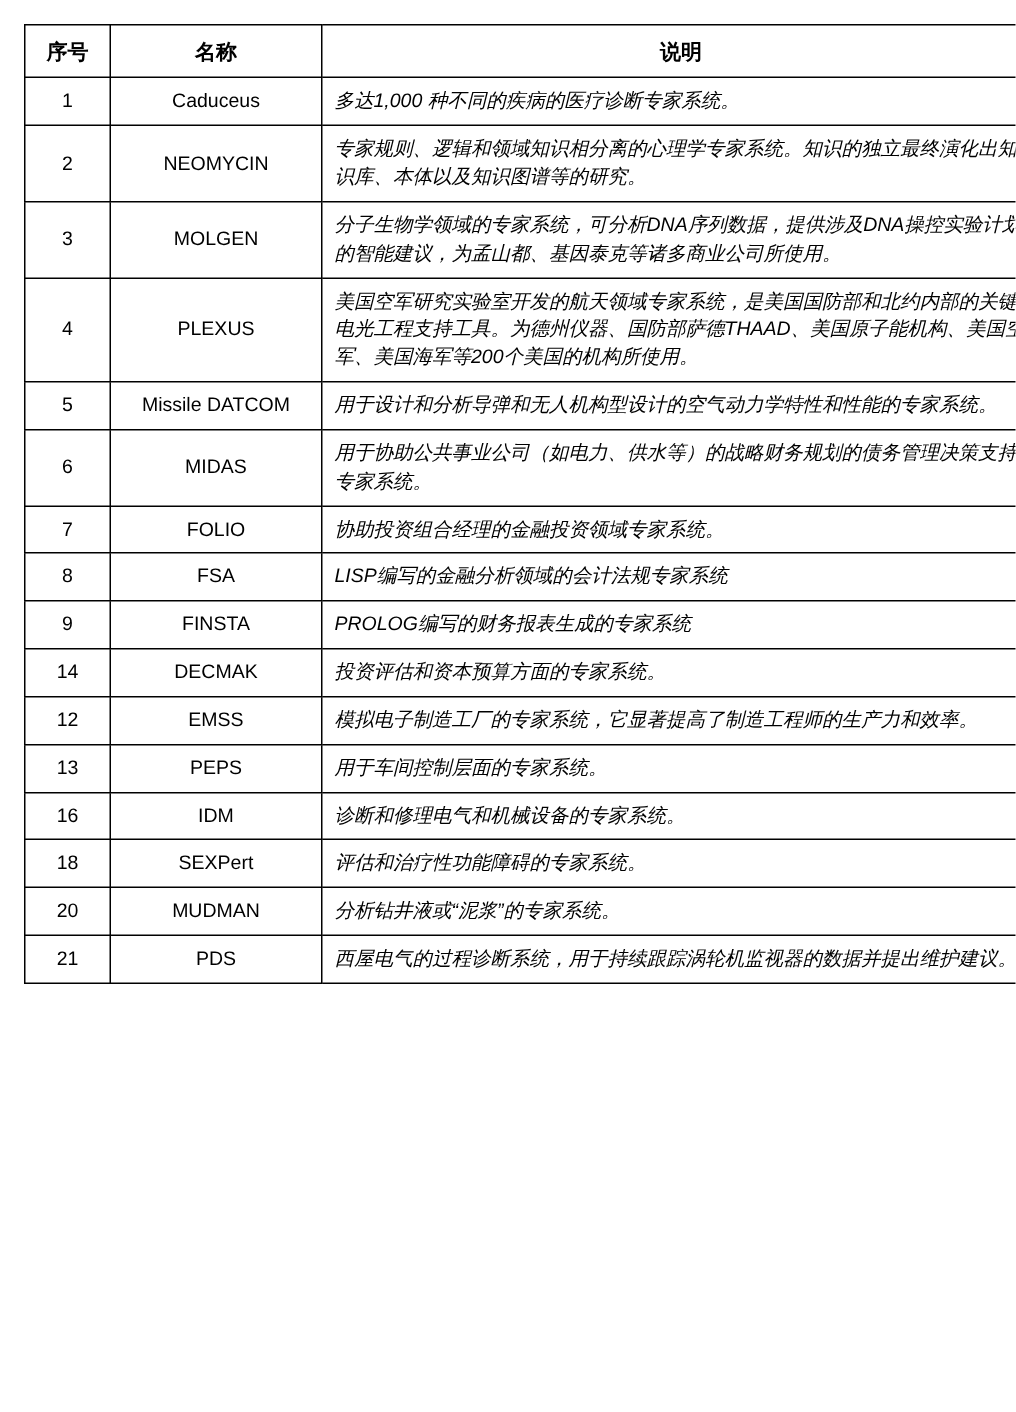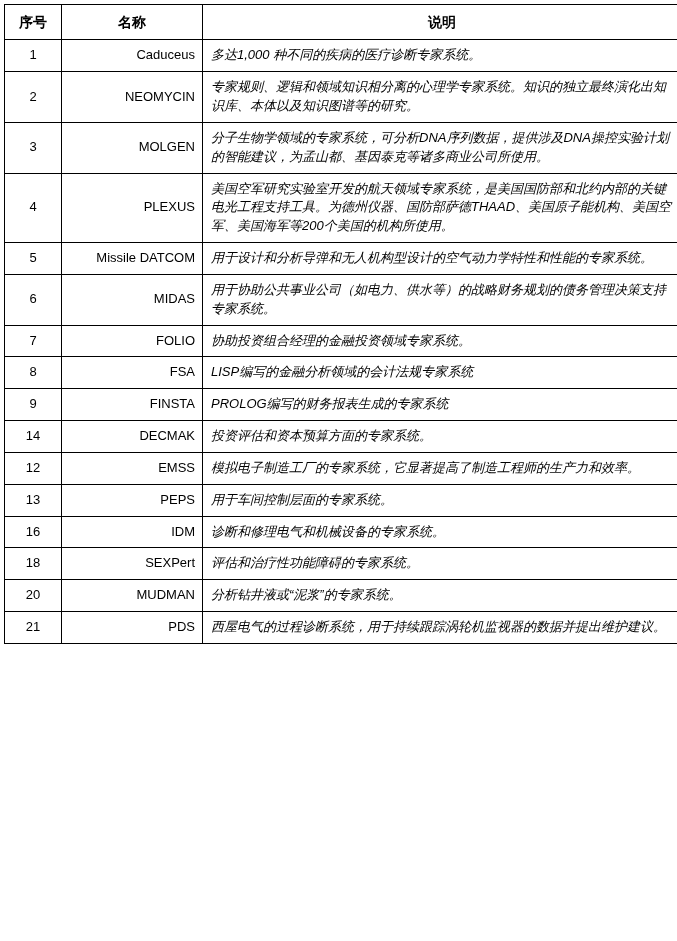--- a/index.html
+++ b/index.html
@@ -8,21 +8,21 @@
     background: #ffffff;
   }
   body {
     width: 677px;
     font-family: "Liberation Sans", "DejaVu Sans", sans-serif;
     color: #000000;
   }
   .doc {
     width: 562px;
     box-sizing: border-box;
-    padding: 4px;
+    padding: 16px;
     border-radius: 15px;
   }
   table.expert-table {
     border-collapse: collapse;
     width: 677px;
     table-layout: fixed;
     border: 1px solid #000;
   }
   table.expert-table th,
   table.expert-table td {
@@ -40,21 +40,21 @@
   col.col-no { width: 57px; }
   col.col-name { width: 141px; }
   col.col-desc { width: 479px; }
 
   td.cell-no {
     text-align: center;
     padding: 6px 3px;
     font-size: 13px;
   }
   td.cell-name {
-    text-align: right;
+    text-align: center;
     padding: 6px 7px;
     font-size: 13px;
     word-wrap: break-word;
   }
   td.cell-desc {
     text-align: left;
     padding: 6px 8px;
     font-size: 13px;
     line-height: 1.5;
     font-style: italic;

